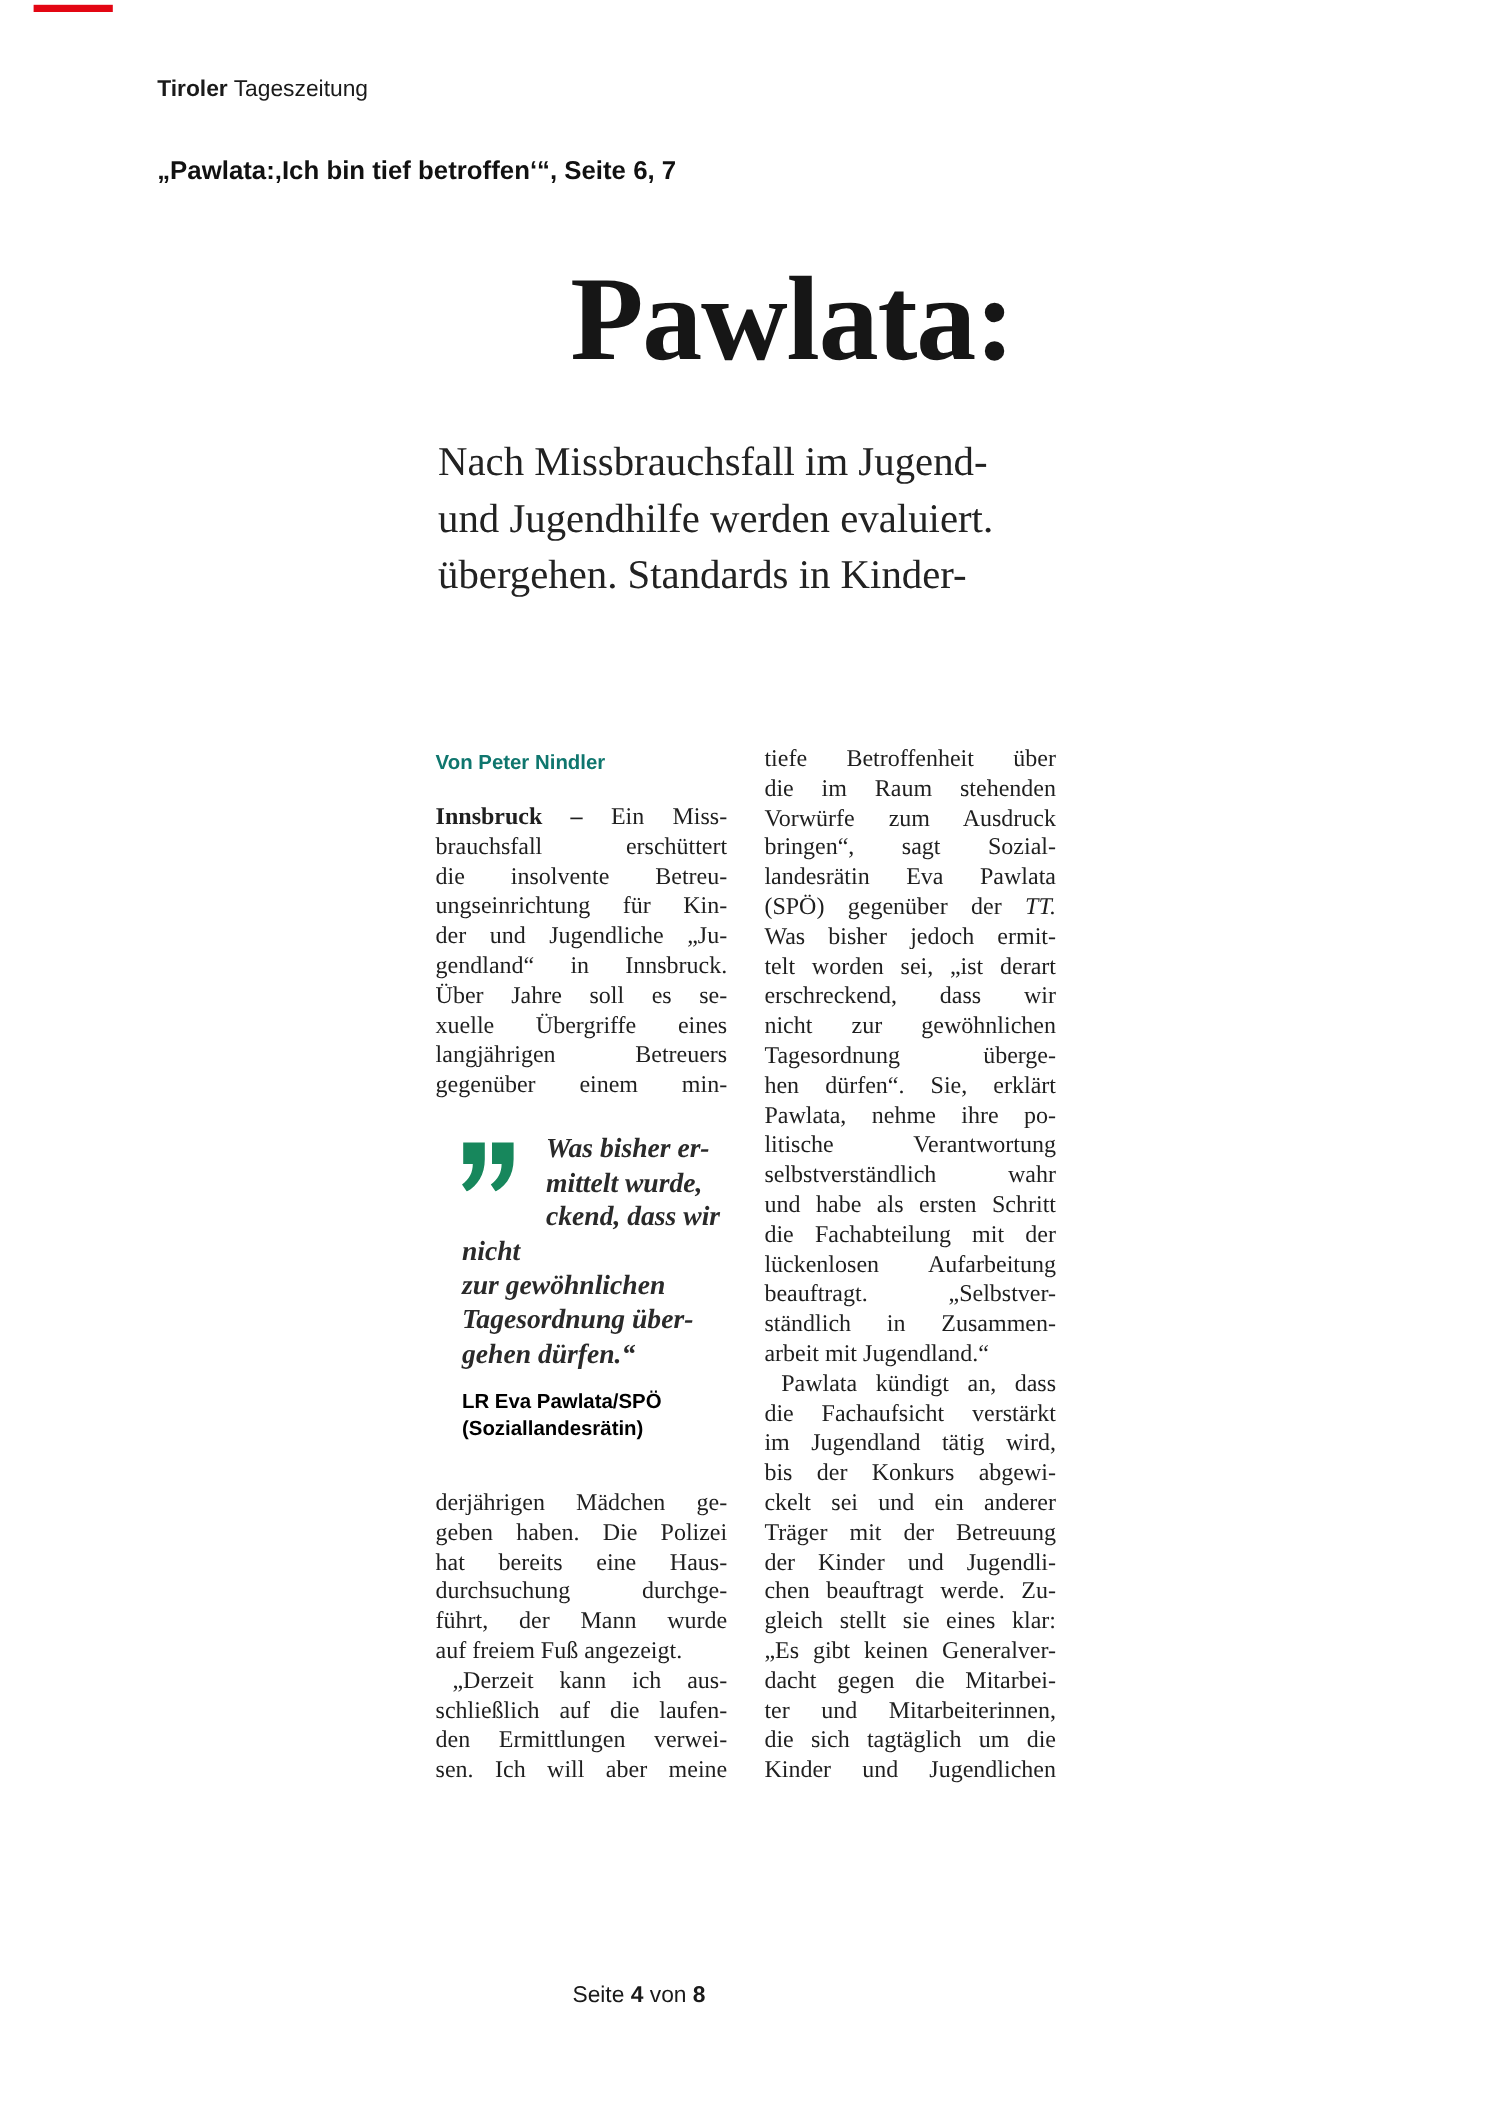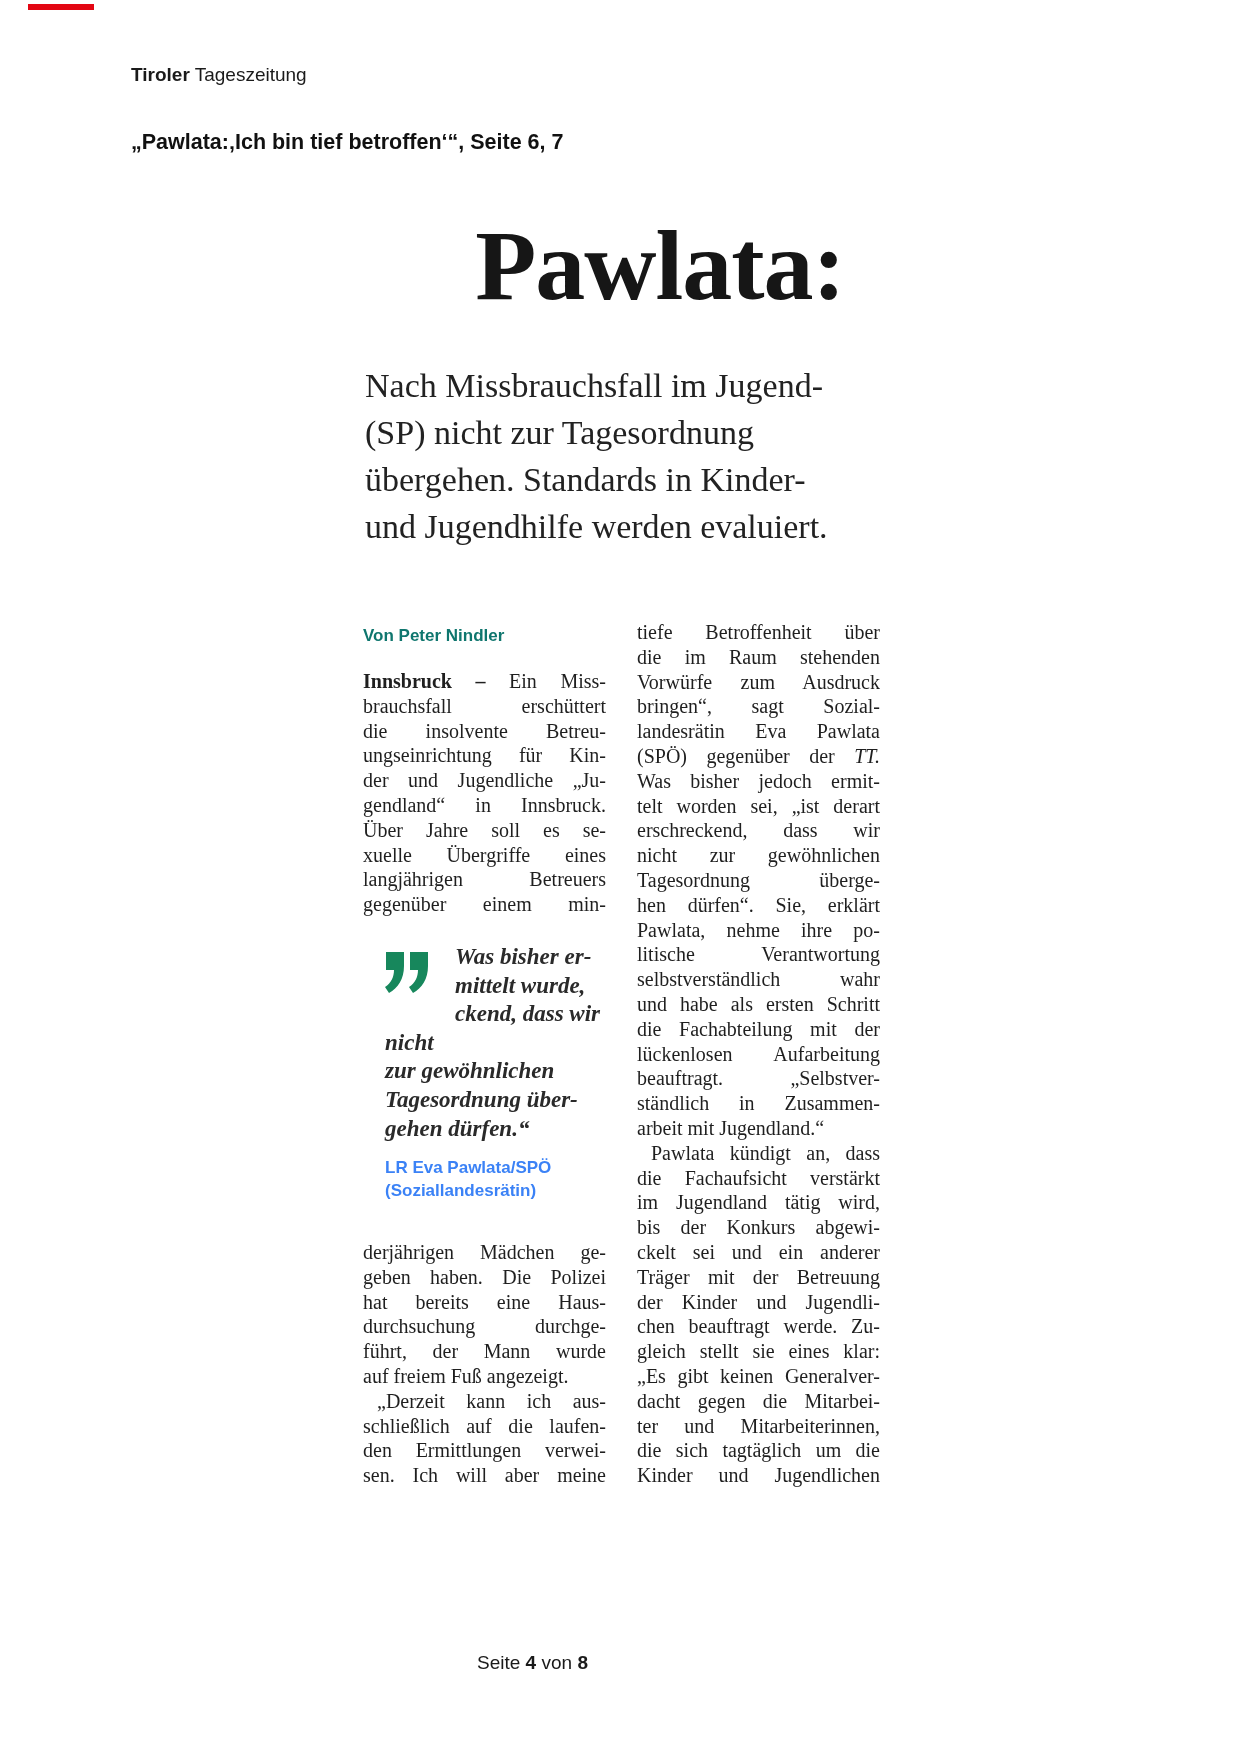--- a/index.html
+++ b/index.html
@@ -34,42 +34,41 @@
   .bline.ind{text-indent:14px;}
   .lead-bold{font-weight:700;}
   .tt-italic{font-style:italic;}
   
   .pullquote{left:385px;top:943px;width:224px;
        font-size:23px;font-weight:700;font-style:italic;line-height:28.6px;
        color:#2a2a2a;}
   .qmark{float:left;width:70px;height:60px;}
   .qmark svg{display:block;margin-top:8px;}
   .attr{left:385px;top:1156px;font-family:"Liberation Sans",sans-serif;
-       font-size:17px;font-weight:700;line-height:23px;color:#3b82f6;}
+       font-size:17px;font-weight:700;line-height:23px;color:#000000;}
   
   .footer{left:0;top:1652px;width:1065px;text-align:center;
        font-family:"Liberation Sans",sans-serif;font-size:19px;color:#1a1a1a;}
   .footer b{font-weight:700;}
 </style>
 </head>
 <body>
 
 <div class="abs red-mark" style="background: rgb(227, 6, 19);"></div>
 
 <div class="abs hdr"><b>Tiroler</b><span> Tageszeitung</span></div>
 
 <div class="abs doc-title">„Pawlata:‚Ich bin tief betroffen‘“, Seite 6, 7</div>
 
 <div class="abs headline">Pawlata:</div>
 
 <div class="abs deck">
     <div class="deck-line">Nach Missbrauchsfall im Jugend-</div>
-    <div class="deck-line">(SP) nicht zur Tagesordnung</div>
+    <div class="deck-line">und Jugendhilfe werden evaluiert.</div>
     <div class="deck-line">übergehen. Standards in Kinder-</div>
-    <div class="deck-line">und Jugendhilfe werden evaluiert.</div>
   </div>
 
 <div class="abs byline">Von Peter Nindler</div>
 
 <div class="abs col leftcol1">
   <div class="bline"><span class="lead-bold">Innsbruck –</span><span> Ein Miss-</span></div>
   <div>
       <div class="bline">brauchsfall erschüttert</div>
       <div class="bline">die insolvente Betreu-</div>
       <div class="bline">ungseinrichtung für Kin-</div>

